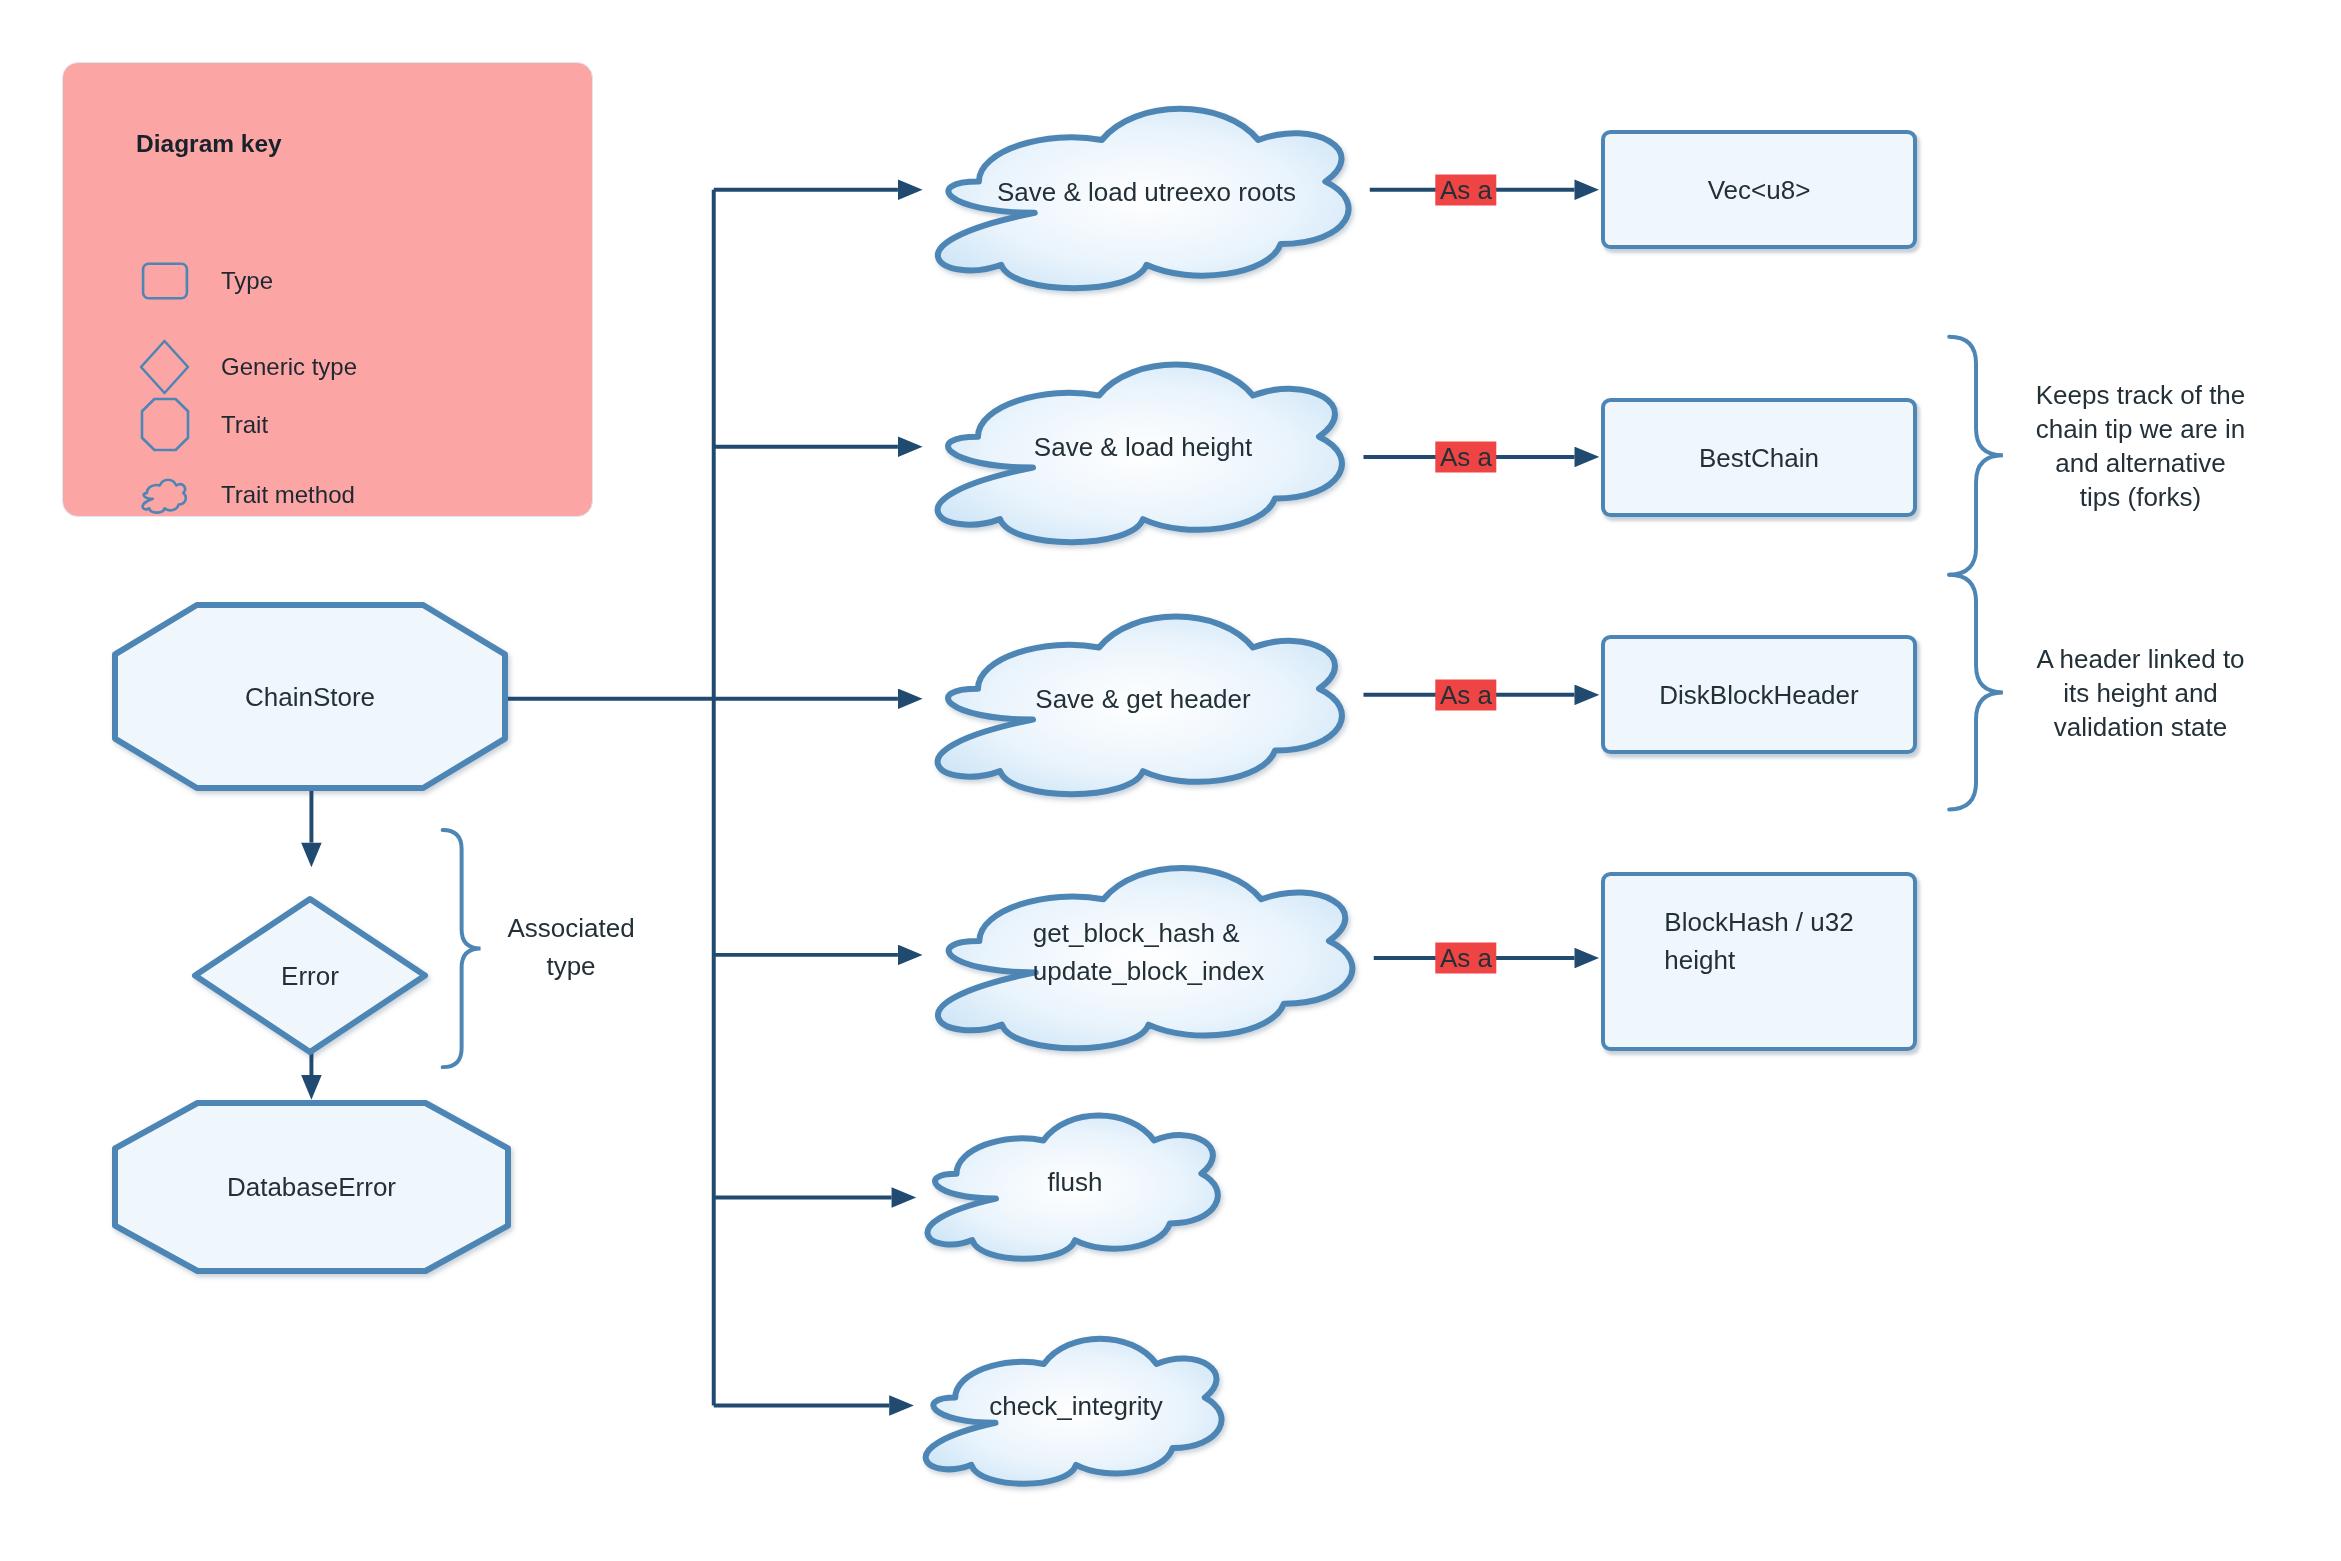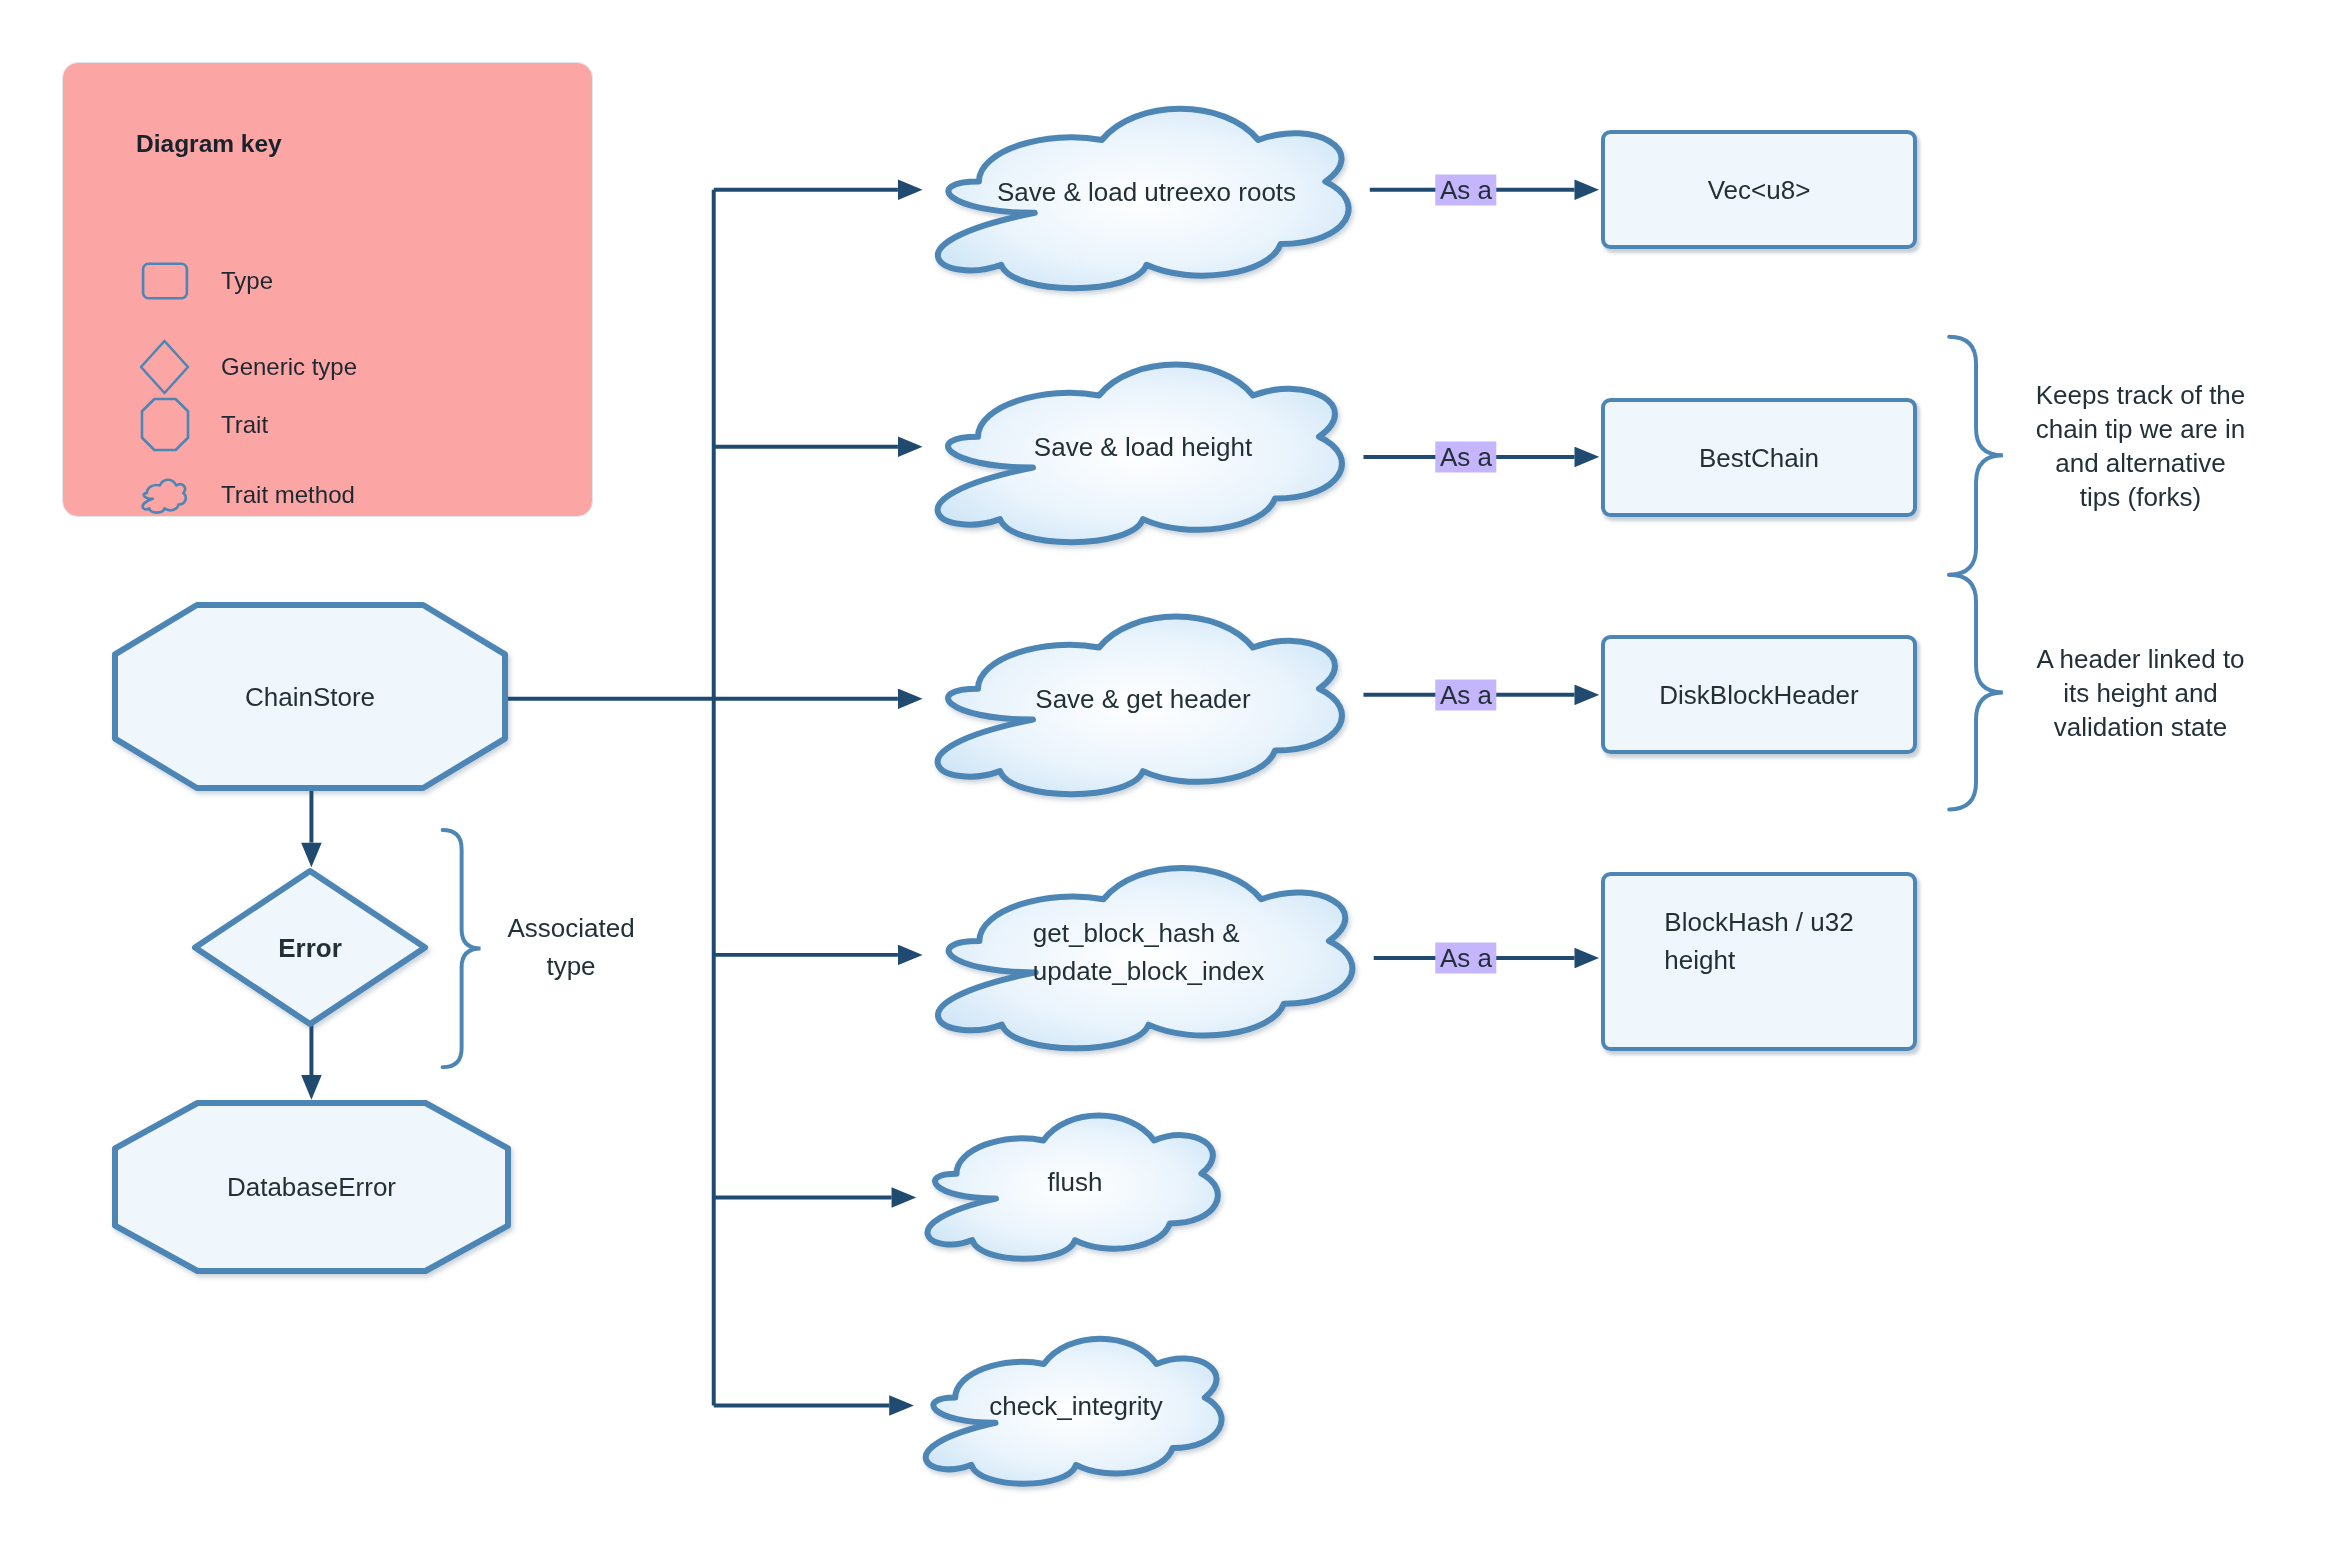--- a/index.html
+++ b/index.html
@@ -24,21 +24,21 @@
     white-space:pre-line;font-size:26px;line-height:38px;color:#233038;
   }
   .rect-node{
     border:4.7px solid #4d86b5;border-radius:9.5px;background:#f0f7fc;
     box-shadow:2.4px 3.2px 3.2px rgba(40,70,100,0.25);box-sizing:border-box;
   }
   .rect-node .label{height:100%;}
   
   .edge-label{
     position:absolute;z-index:4;transform:translate(-50%,-50%);
-    background:#c4b5fd;padding:0 4.7px;font-size:26px;color:#233038;white-space:nowrap;
+    background:#ef4444;padding:0 4.7px;font-size:26px;color:#233038;white-space:nowrap;
   }
   .annotation{
     position:absolute;z-index:4;font-size:26px;line-height:34px;color:#233038;
     text-align:center;white-space:pre-line;
   }
   
   .key-panel{
     position:absolute;left:62px;top:62px;width:531px;height:455px;z-index:2;
     background:#fca5a5;border:1.6px solid #e0e6ea;border-radius:16px;box-sizing:border-box;
   }
@@ -127,21 +127,21 @@
     </div>
   </div>
 
   <div class="node" style="left:115px;top:605px;width:390px;height:183px;">
     <svg class="shape-svg" viewBox="0 0 100 100" preserveAspectRatio="none">
       <polygon class="outline fill-plain" points="21,0 79,0 100,27 100,73 79,100 21,100 0,73 0,27"></polygon>
     </svg>
     <div class="label">ChainStore</div>
   </div>
 
-  <div class="node" style="left:195px;top:871px;width:230px;height:153px;font-weight:bold;">
+  <div class="node" style="left:195px;top:899px;width:230px;height:153px;">
     <svg class="shape-svg" viewBox="0 0 100 100" preserveAspectRatio="none">
       <polygon class="outline fill-plain" points="50,0 100,50 50,100 0,50"></polygon>
     </svg>
     <div class="label">Error</div>
   </div>
 
   <div class="node" style="left:115px;top:1103px;width:393px;height:168px;">
     <svg class="shape-svg" viewBox="0 0 100 100" preserveAspectRatio="none">
       <polygon class="outline fill-plain" points="21,0 79,0 100,27 100,73 79,100 21,100 0,73 0,27"></polygon>
     </svg>

